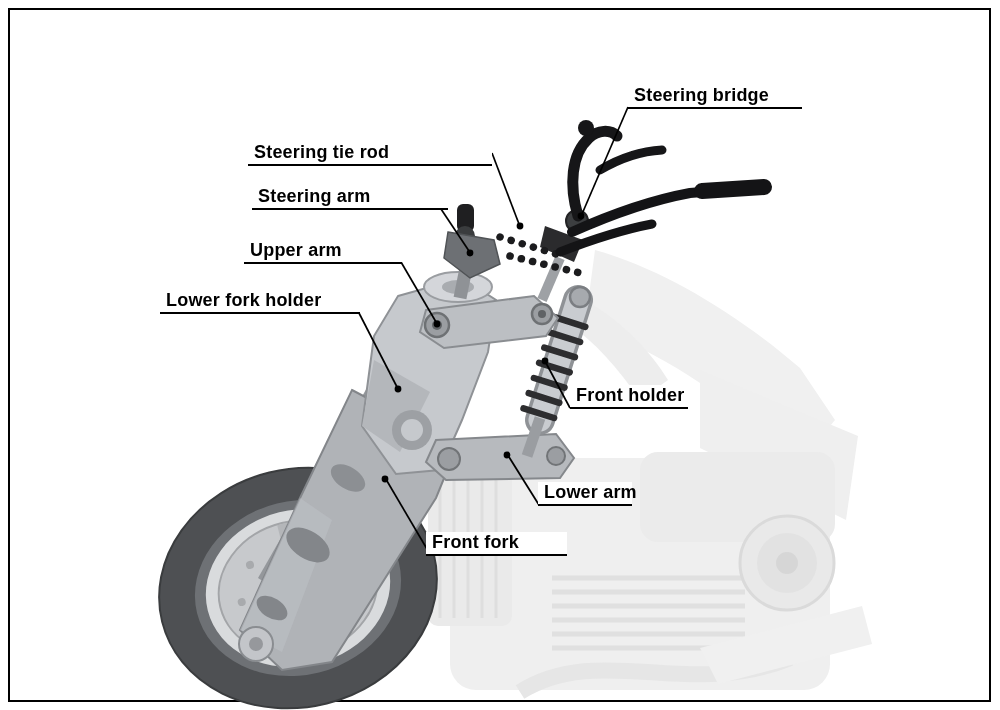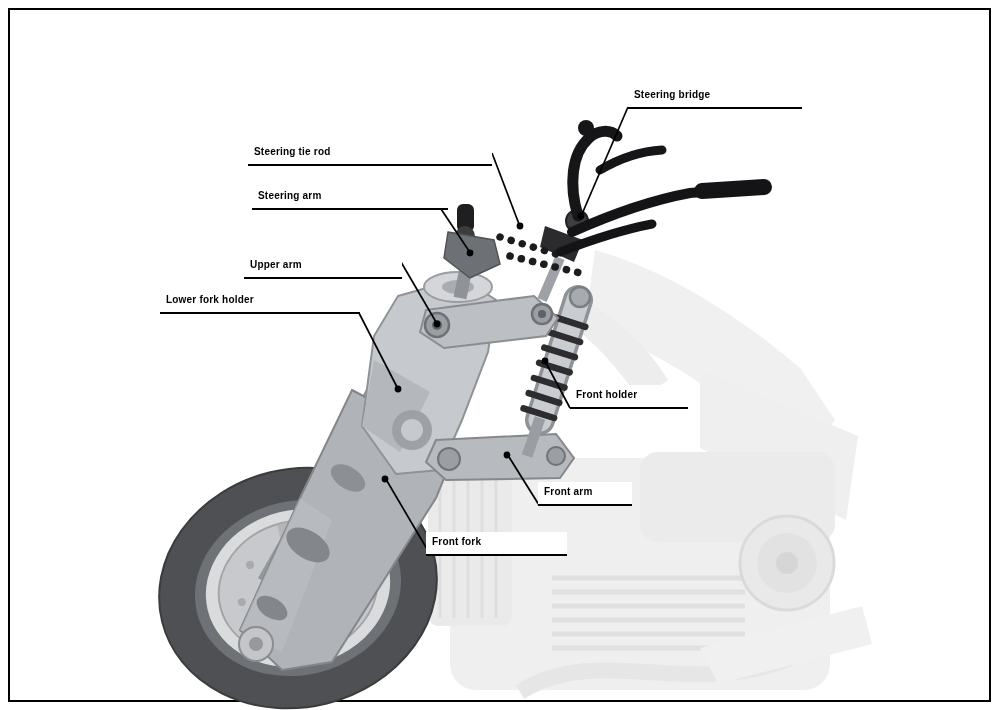--- a/index.html
+++ b/index.html
@@ -14,21 +14,21 @@
     position:absolute;left:8px;top:8px;width:983px;height:694px;
     border:2px solid var(--border,#000);
   }
   svg.art{position:absolute;left:0;top:0}
   .label{
     position:absolute;
     height:24px;
     background:#fff;
     border-bottom:2px solid var(--label-text,#000);
     color:var(--label-text,#000);
-    font-size:10px;font-weight:700;letter-spacing:.2px;
+    font-size:18px;font-weight:700;letter-spacing:.2px;
     line-height:20px;white-space:nowrap;
     padding:0 4px 17px 6px;
   }
   .leader{stroke:var(--leader-line,#000);stroke-width:1.7;fill:none}
   .ldot{fill:var(--leader-line,#000)}
 </style>
 </head>
 <body>
 
 <div class="frame"></div>
@@ -186,27 +186,27 @@
 
 <div class="label" style="left:628px;top:85px;width:174px">
   <span>Steering bridge</span>
 </div>
 <div class="label" style="left:248px;top:142px;width:244px">
   <span>Steering tie rod</span>
 </div>
 <div class="label" style="left:252px;top:186px;width:196px">
   <span>Steering arm</span>
 </div>
-<div class="label" style="left:244px;top:255px;width:158px">
+<div class="label" style="left:244px;top:240px;width:158px">
   <span>Upper arm</span>
 </div>
 <div class="label" style="left:160px;top:290px;width:200px">
   <span>Lower fork holder</span>
 </div>
 <div class="label" style="left:570px;top:385px;width:118px">
   <span>Front holder</span>
 </div>
 <div class="label" style="left:538px;top:482px;width:94px">
-  <span>Front arm</span>
+  <span>Lower arm</span>
 </div>
 <div class="label" style="left:426px;top:532px;width:141px">
   <span>Front fork</span>
 </div>
 
 </body></html>

